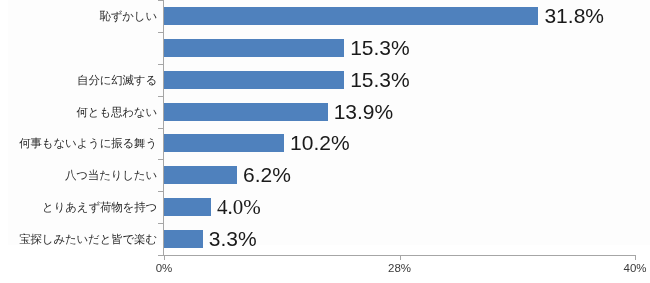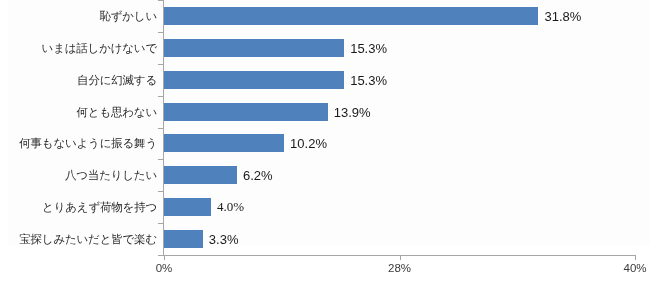--- a/index.html
+++ b/index.html
@@ -77,21 +77,21 @@
     top: 50%;
     transform: translateY(-50%);
     height: 18px;
     background: #4f81bd;
   }
   .bar-value {
     position: absolute;
     top: 50%;
     transform: translateY(-50%);
     margin-left: 6px;
-    font-size: 13px;
+    font-size: 21px;
     color: #1a1a1a;
     white-space: nowrap;
     font-weight: 400;
   }
 
   
   .cat-tick {
     position: absolute;
     left: 150px;
     width: 5px;
@@ -126,21 +126,20 @@
 
   <div class="plot-area">
 
     <div class="row" style="top:0px;">
       <span class="row-label">恥ずかしい</span>
       <div class="bar" style="width: 374.445px;"></div>
       <span class="bar-value" style="left: 374.445px;">31.8%</span>
     </div>
 
     <div class="row" style="top:31.875px;">
-      <span class="row-label">いまは話しかけないで</span>
       <div class="bar" style="width: 180.157px;"></div>
       <span class="bar-value" style="left: 180.157px;">15.3%</span>
     </div>
 
     <div class="row" style="top:63.75px;">
       <span class="row-label">自分に幻滅する</span>
       <div class="bar" style="width: 180.157px;"></div>
       <span class="bar-value" style="left: 180.157px;">15.3%</span>
     </div>
 

